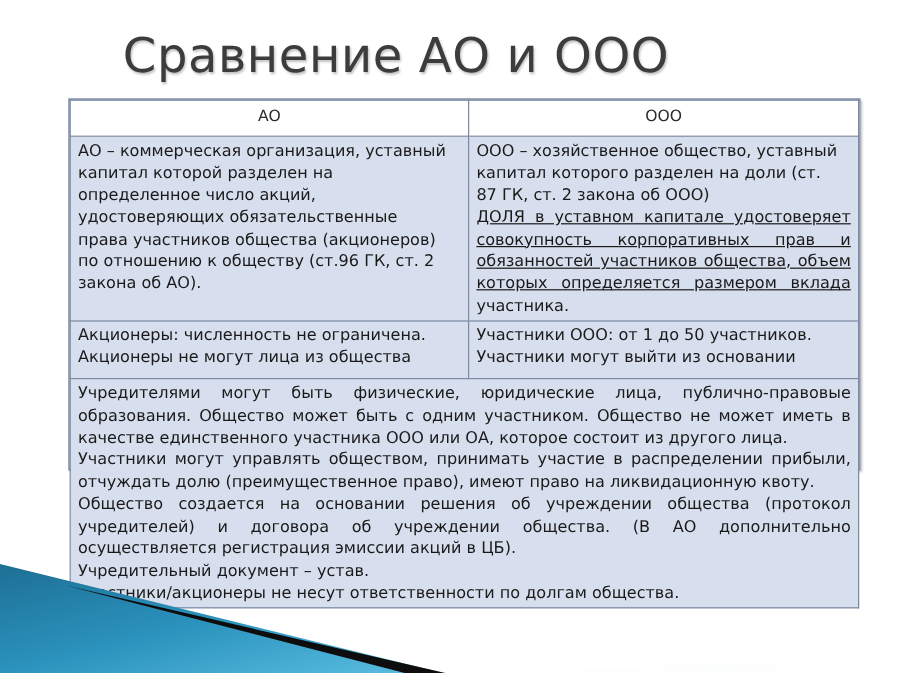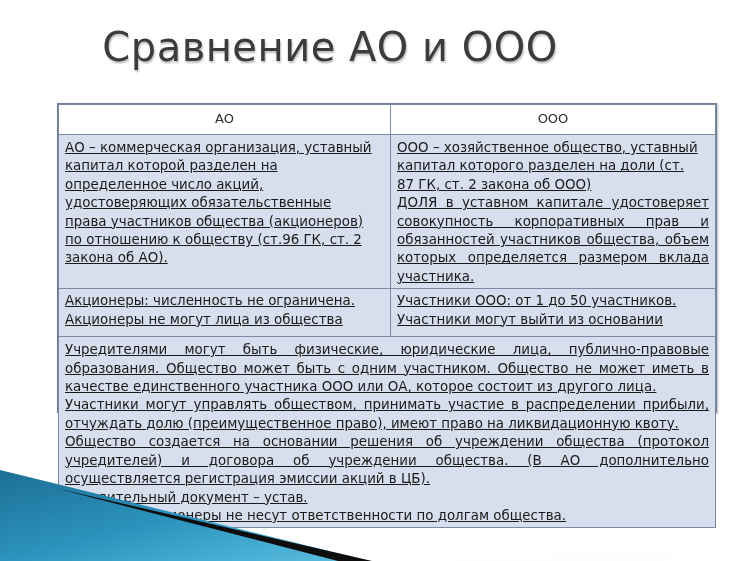--- a/index.html
+++ b/index.html
@@ -23,21 +23,21 @@
       text-align: center;
       font-family: "DejaVu Sans", sans-serif;
       font-size: 40px;
       color: #3c3c3c;
       letter-spacing: 0.5px;
       text-shadow: 1px 2px 2px rgba(0,0,0,0.25);
     }
     .table-wrap {
       position: absolute;
       left: 57px;
-      top: 103px;
+      top: 82px;
       width: 660px;
       height: 310px;
       border: 1.5px solid #6f7f96;
       box-shadow: 1px 1px 2px rgba(0,0,0,0.25);
       background: #d7dfee;
       box-sizing: border-box;
     }
     table {
       border-collapse: collapse;
       width: 100%;
@@ -62,21 +62,21 @@
       color: #2b2b2b;
       font-size: 13px;
     }
     td {
       background: #d7dfee;
     }
     .row1 td { height: 141px; padding-top: 4px; }
     .row2 td { height: 42px; padding-top: 3px; margin-top: 32px; }
     .row3 td { padding-top: 4px; text-align: justify; }
     .cell-left { width: 331px; }
-    .line { display: block; text-decoration: underline; }
+    .line { display: block; }
     .justify-line {
       display: block;
       text-align: justify;
       text-align-last: justify;
       text-decoration: underline;
     }
     .deco {
       position: absolute;
       left: 0;
       top: 0;

